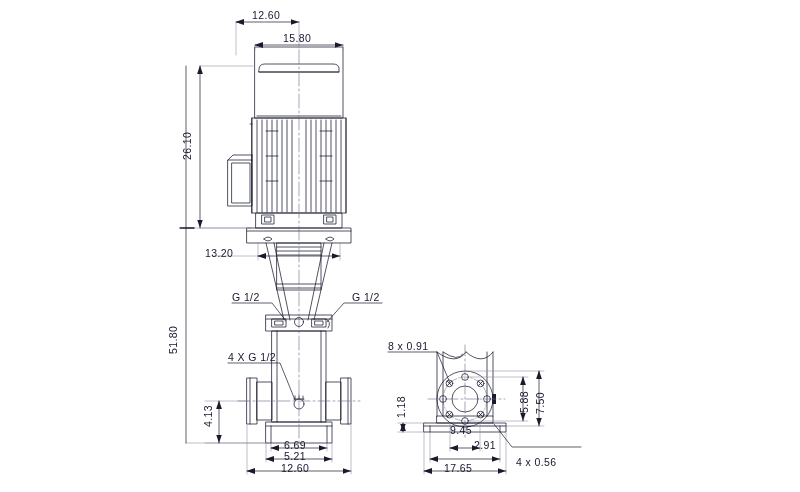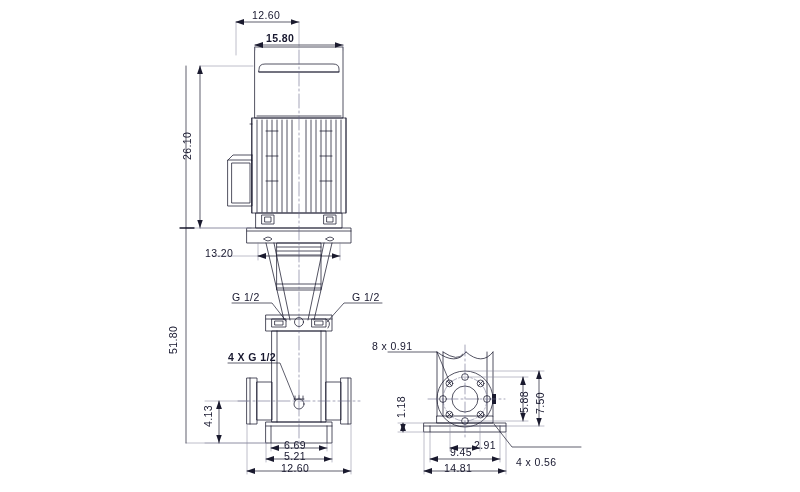--- a/index.html
+++ b/index.html
@@ -313,51 +313,51 @@
       </g>
 
       <g stroke-width="0.7">
         <path d="M581,447 L512,447 L494,424"></path>
       </g>
     </g>
   </svg>
 
   <div class="dimtext" style="left:252px; top:10px;">12.60</div>
 
-  <div class="dimtext" style="left:266px; top:33px;font-weight:bold;">15.80</div>
+  <div class="dimtext" style="left:283px; top:33px;">15.80</div>
 
   <div class="dimtext vert" style="left:182px; top:160px;">26.10</div>
 
   <div class="dimtext vert" style="left:168px; top:354px;">51.80</div>
 
   <div class="dimtext" style="left:205px; top:248px;">13.20</div>
 
   <div class="dimtext vert" style="left:203px; top:427px;">4.13</div>
 
   <div class="dimtext" style="left:284px; top:440px;">6.69</div>
 
   <div class="dimtext" style="left:284px; top:451px;">5.21</div>
 
   <div class="dimtext" style="left:281px; top:463px;">12.60</div>
 
   <div class="dimtext" style="left:232px; top:292px;">G 1/2</div>
 
   <div class="dimtext" style="left:352px; top:292px;">G 1/2</div>
 
-  <div class="dimtext" style="left:228px; top:352px;font-weight:bold;">4 X G 1/2</div>
-
-  <div class="dimtext" style="left:372px; top:341px;text-align:center;">8  x  0.91</div>
+  <div class="dimtext" style="left:228px; top:352px;">4 X G 1/2</div>
+
+  <div class="dimtext" style="left:388px; top:341px;text-align:center;">8  x  0.91</div>
 
   <div class="dimtext vert" style="left:396px; top:418px;">1.18</div>
 
   <div class="dimtext vert" style="left:519px; top:413px;">5.88</div>
 
   <div class="dimtext vert" style="left:535px; top:414px;">7.50</div>
 
   <div class="dimtext" style="left:474px; top:440px;">2.91</div>
 
-  <div class="dimtext" style="left:450px; top:447px;">9.45</div>
-
-  <div class="dimtext" style="left:444px; top:463px;">14.81</div>
+  <div class="dimtext" style="left:450px; top:425px;">9.45</div>
+
+  <div class="dimtext" style="left:444px; top:463px;">17.65</div>
 
   <div class="dimtext" style="left:516px; top:457px;">4  x  0.56</div>
 
 </div>
 
 </body></html>

